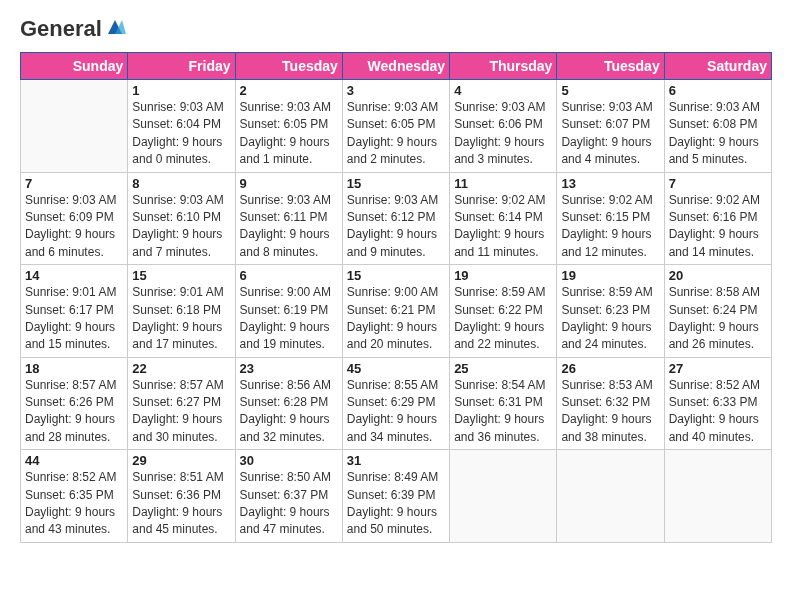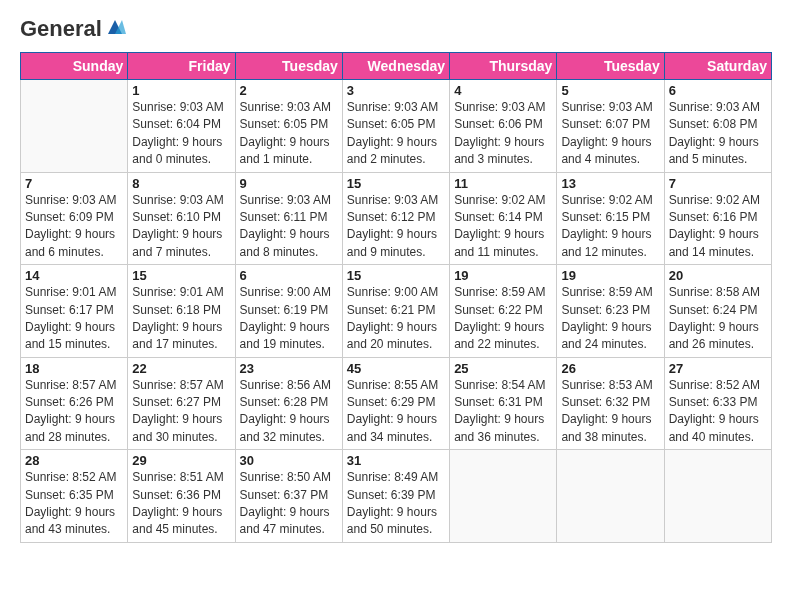--- a/index.html
+++ b/index.html
@@ -229,21 +229,21 @@
             <span class="day-num">26</span>
             <div class="day-info">Sunrise: 8:53 AM<br>Sunset: 6:32 PM<br>Daylight: 9 hours<br>and 38 minutes.</div>
           </td>
           <td>
             <span class="day-num">27</span>
             <div class="day-info">Sunrise: 8:52 AM<br>Sunset: 6:33 PM<br>Daylight: 9 hours<br>and 40 minutes.</div>
           </td>
         </tr>
         <tr>
           <td>
-            <span class="day-num">28</span>
+            <span class="day-num">44</span>
             <div class="day-info">Sunrise: 8:52 AM<br>Sunset: 6:35 PM<br>Daylight: 9 hours<br>and 43 minutes.</div>
           </td>
           <td>
             <span class="day-num">29</span>
             <div class="day-info">Sunrise: 8:51 AM<br>Sunset: 6:36 PM<br>Daylight: 9 hours<br>and 45 minutes.</div>
           </td>
           <td>
             <span class="day-num">30</span>
             <div class="day-info">Sunrise: 8:50 AM<br>Sunset: 6:37 PM<br>Daylight: 9 hours<br>and 47 minutes.</div>
           </td>

